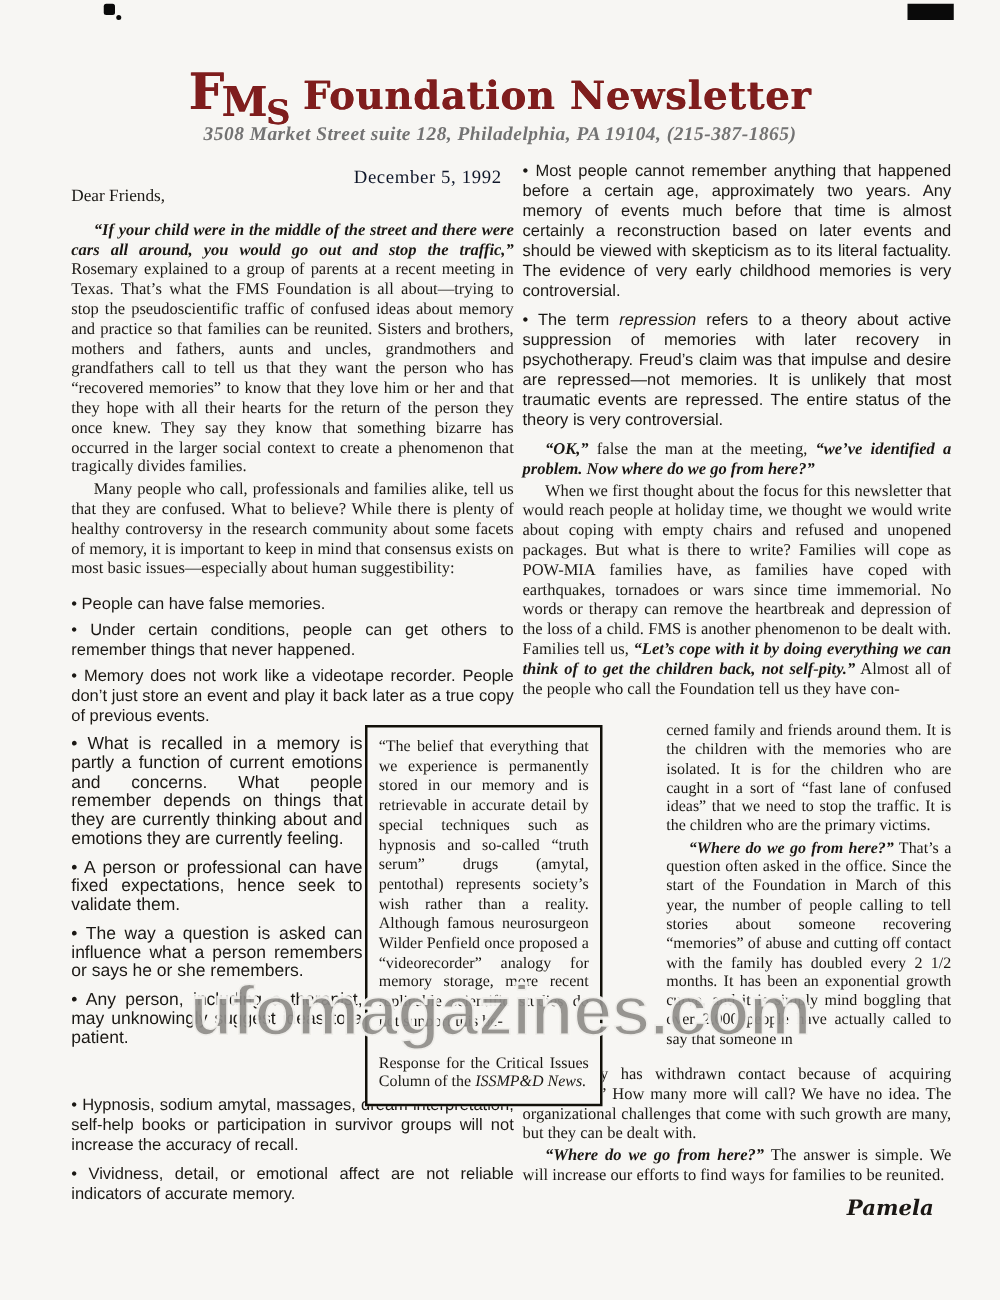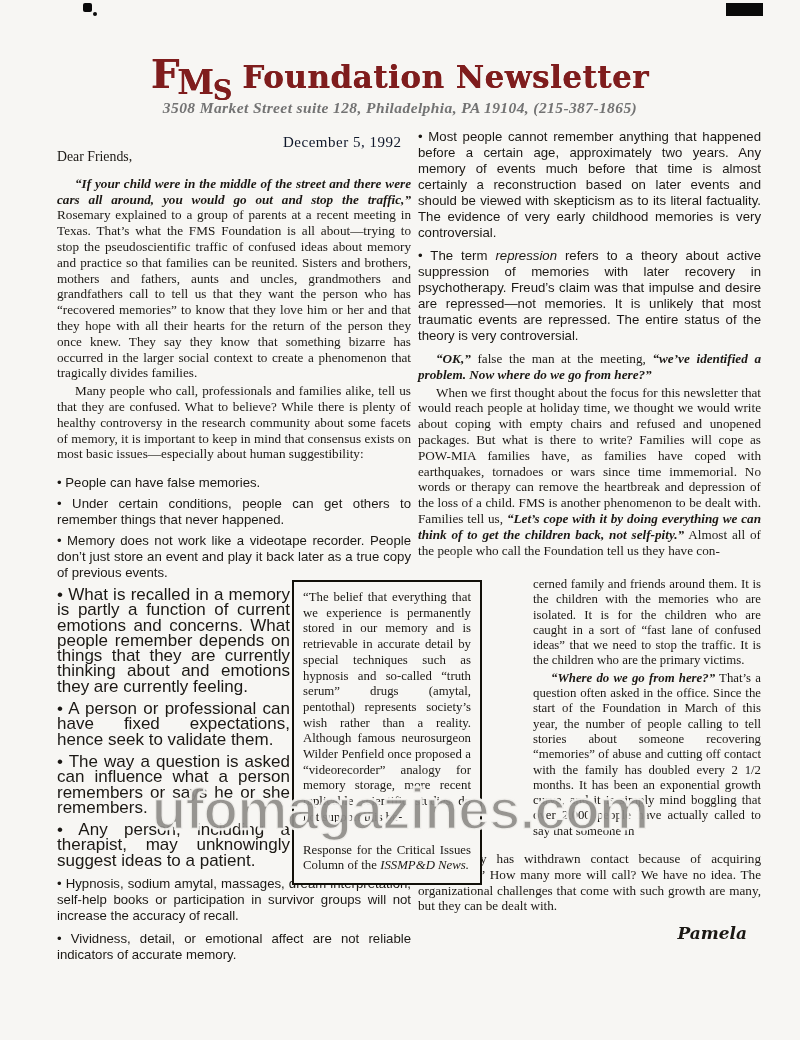--- a/index.html
+++ b/index.html
@@ -28,21 +28,21 @@
   .q{font-style:italic;font-weight:700;}
   .it{font-style:italic;}
   .ul{}
   .col-left{position:absolute;left:57px;top:149px;width:354px;z-index:1;}
   .col-right{position:absolute;left:418px;top:129px;width:343px;z-index:1;}
   .salutation{margin-bottom:11px;font-size:13.8px;}
   .para{margin-bottom:2px;}
   .bullets-top{margin-top:13px;}
   .bullet{margin-bottom:5px;}
   .narrow-left{position:absolute;left:57px;top:587px;width:233px;z-index:2;}
-  .narrow-left .sans{font-size:17px;line-height:15.3px;}
+  .narrow-left .sans{font-size:14px;line-height:15.3px;}
   .narrow-left .bullet{margin-bottom:7px;}
   .bullets-bottom{position:absolute;left:57px;top:876px;width:354px;z-index:2;}
   .bullets-bottom .bullet{margin-bottom:7px;}
   .narrow-right{position:absolute;left:533px;top:577px;width:228px;z-index:2;}
   .narrow-right .serif{font-size:12.8px;line-height:15.3px;}
   .resume-right{position:absolute;left:418px;top:851px;width:343px;z-index:2;}
   .rb{margin-bottom:7px;}
   .signature{margin-top:9px;text-align:right;padding-right:14px;
     font-style:italic;font-weight:700;font-size:17px;font-family:"DejaVu Serif", serif;}
   
@@ -115,18 +115,19 @@
     <div class="serif ind para"><span>When we first thought about the focus for this newsletter that would reach people at holiday time, we thought we would write about coping with empty chairs and refused and unopened packages. But what is there to write? Families will cope as POW-MIA families have, as families have coped with earthquakes, tornadoes or wars since time immemorial. No words or therapy can remove the heartbreak and depression of the loss of a child. FMS is another phenomenon to be dealt with. Families tell us, </span><span class="q">“Let’s cope with it by doing everything we can think of to get the children back, not self-pity.”</span><span> Almost all of the people who call the Foundation tell us they have con-</span></div>
   </div>
 
   <div class="narrow-right">
     <div class="serif para">cerned family and friends around them. It is the children with the memories who are isolated. It is for the children who are caught in a sort of “fast lane of confused ideas” that we need to stop the traffic. It is the children who are the primary victims.</div>
     <div class="serif ind para"><span class="q">“Where do we go from here?”</span><span> That’s a question often asked in the office. Since the start of the Foundation in March of this year, the number of people calling to tell stories about someone recovering “memories” of abuse and cutting off contact with the family has doubled every 2 1/2 months. It has been an exponential growth curve, and it is simply mind boggling that over 2,000 people have actually called to say that someone in</span></div>
   </div>
 
   <div class="resume-right">
     <div class="serif para">their family has withdrawn contact because of acquiring “memories.” How many more will call? We have no idea. The organizational challenges that come with such growth are many, but they can be dealt with.</div>
+    <div class="serif ind para"><span class="q">“Where do we go from here?”</span><span> The answer is simple. We will increase our efforts to find ways for families to be reunited.</span></div>
     <div class="signature">Pamela</div>
   </div>
 
   <div class="watermark">ufomagazines.com</div>
 
 </div>
 
 </body></html>

